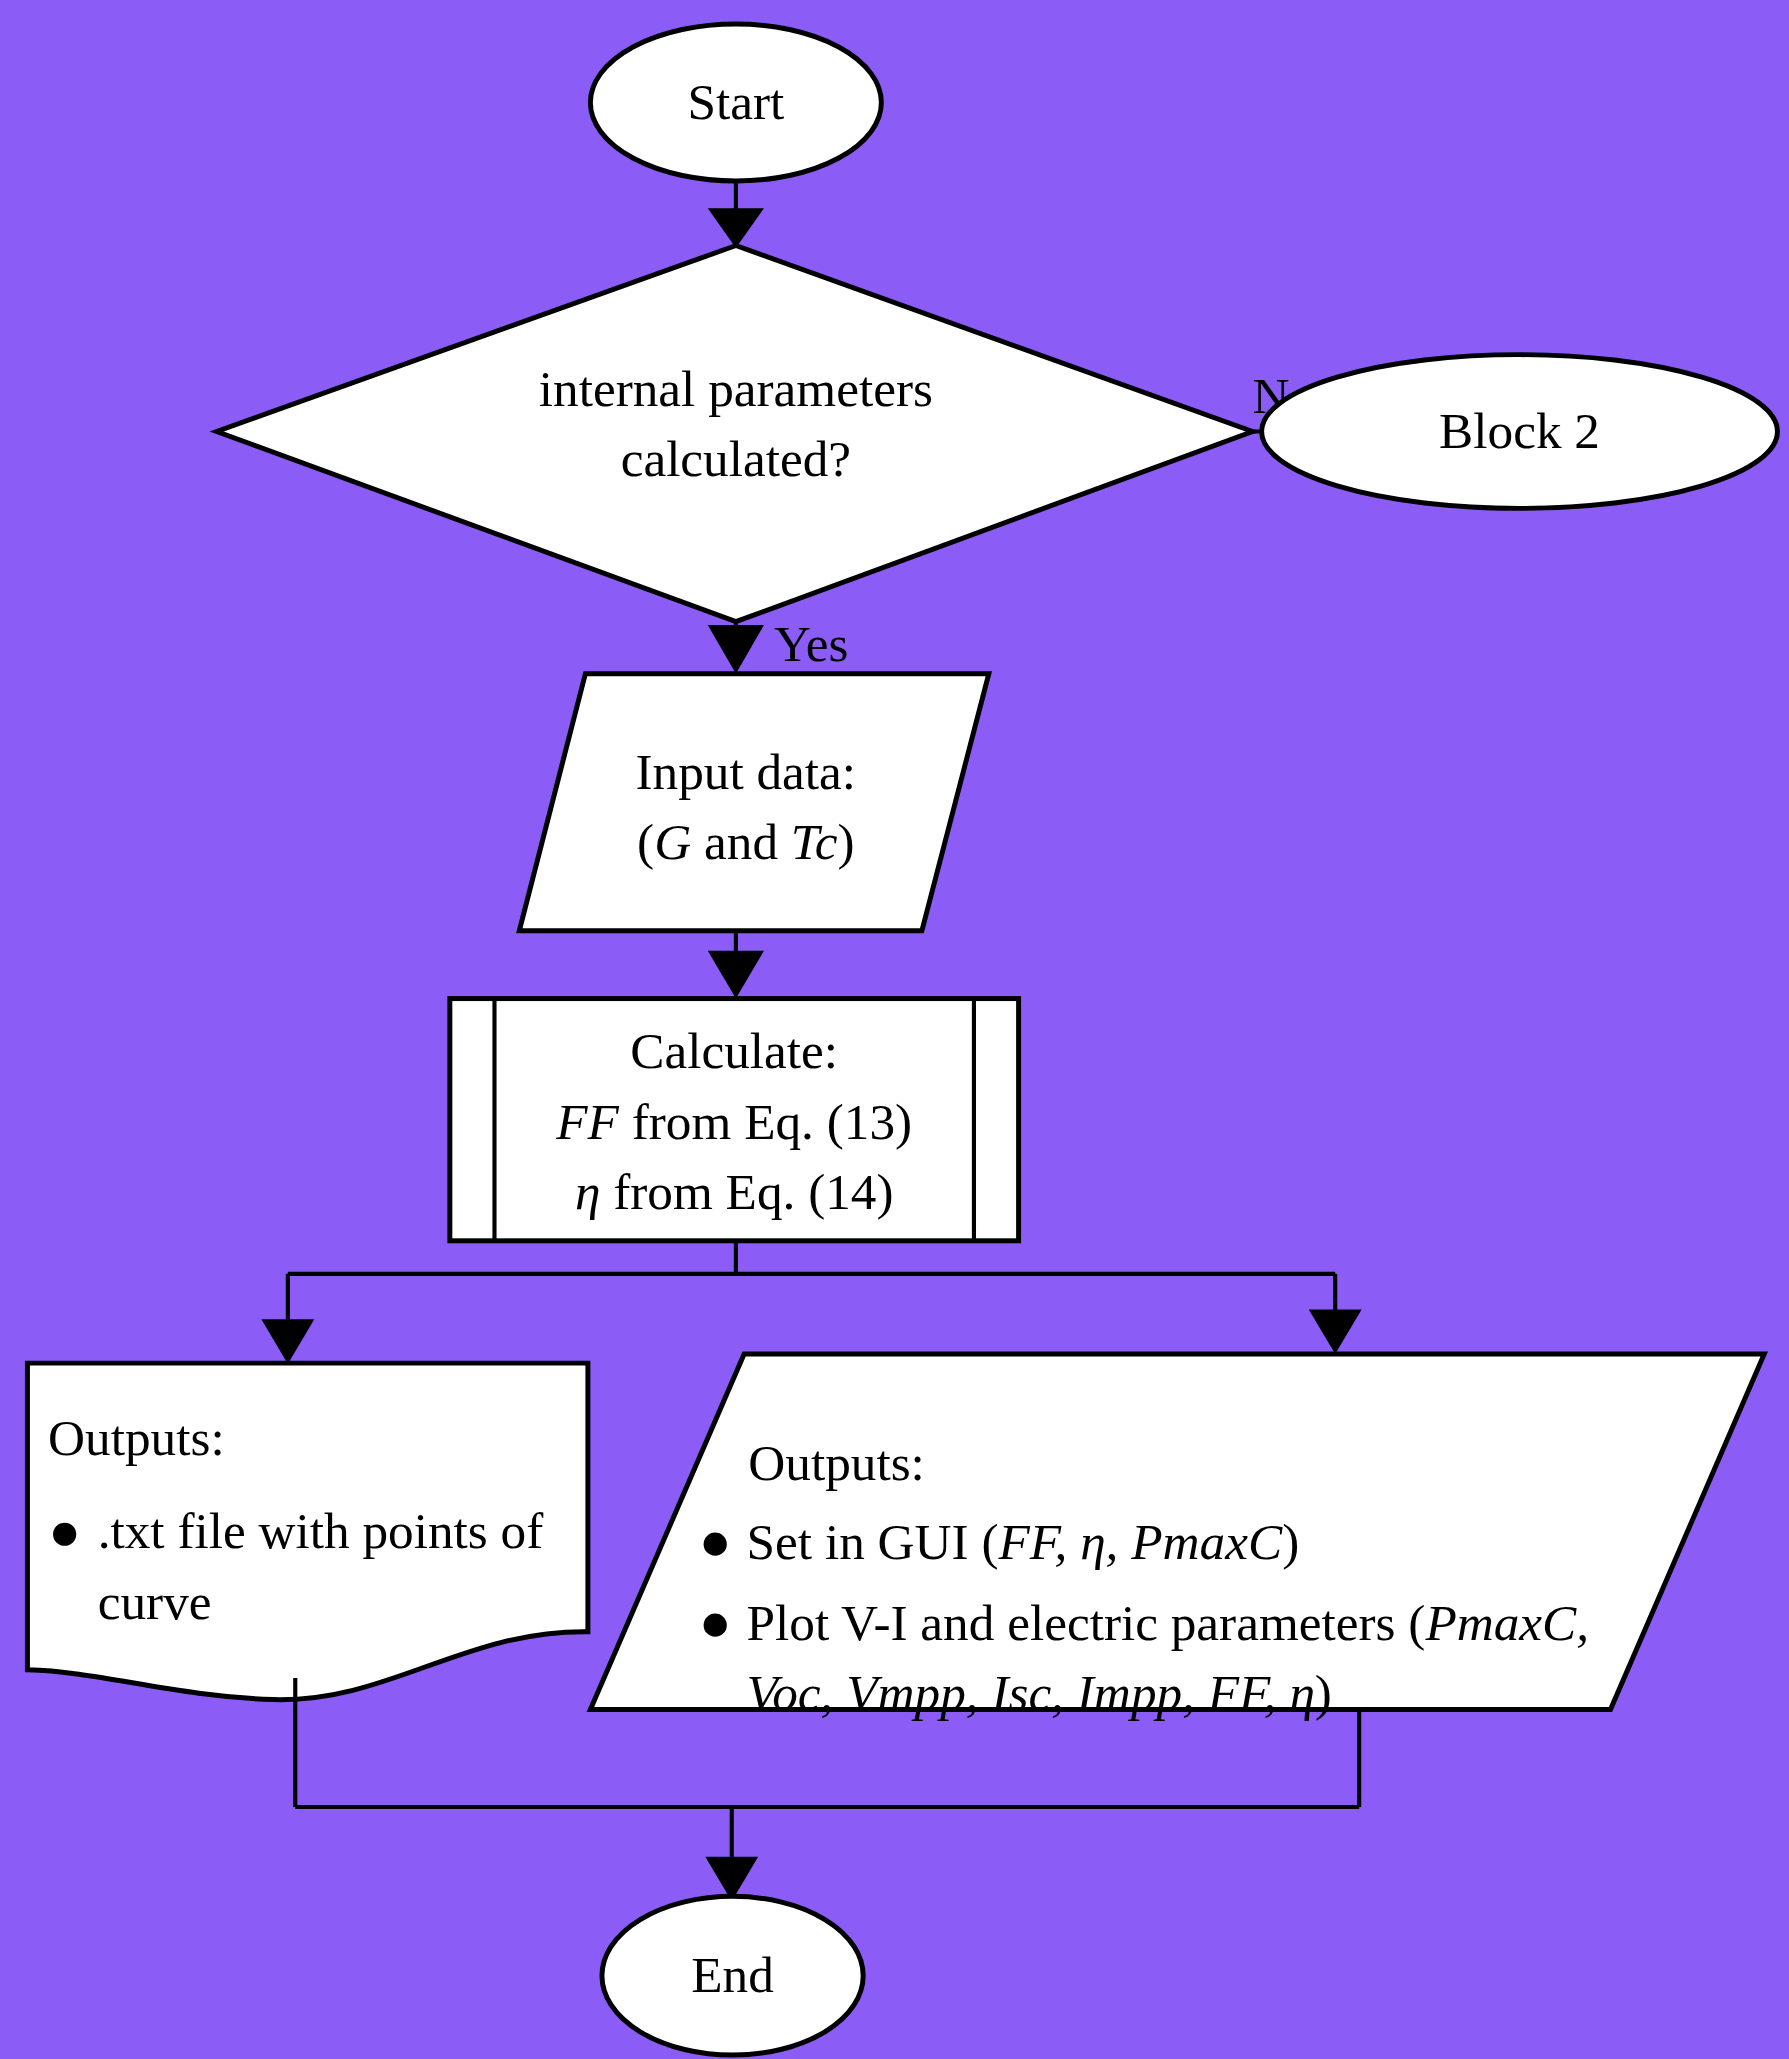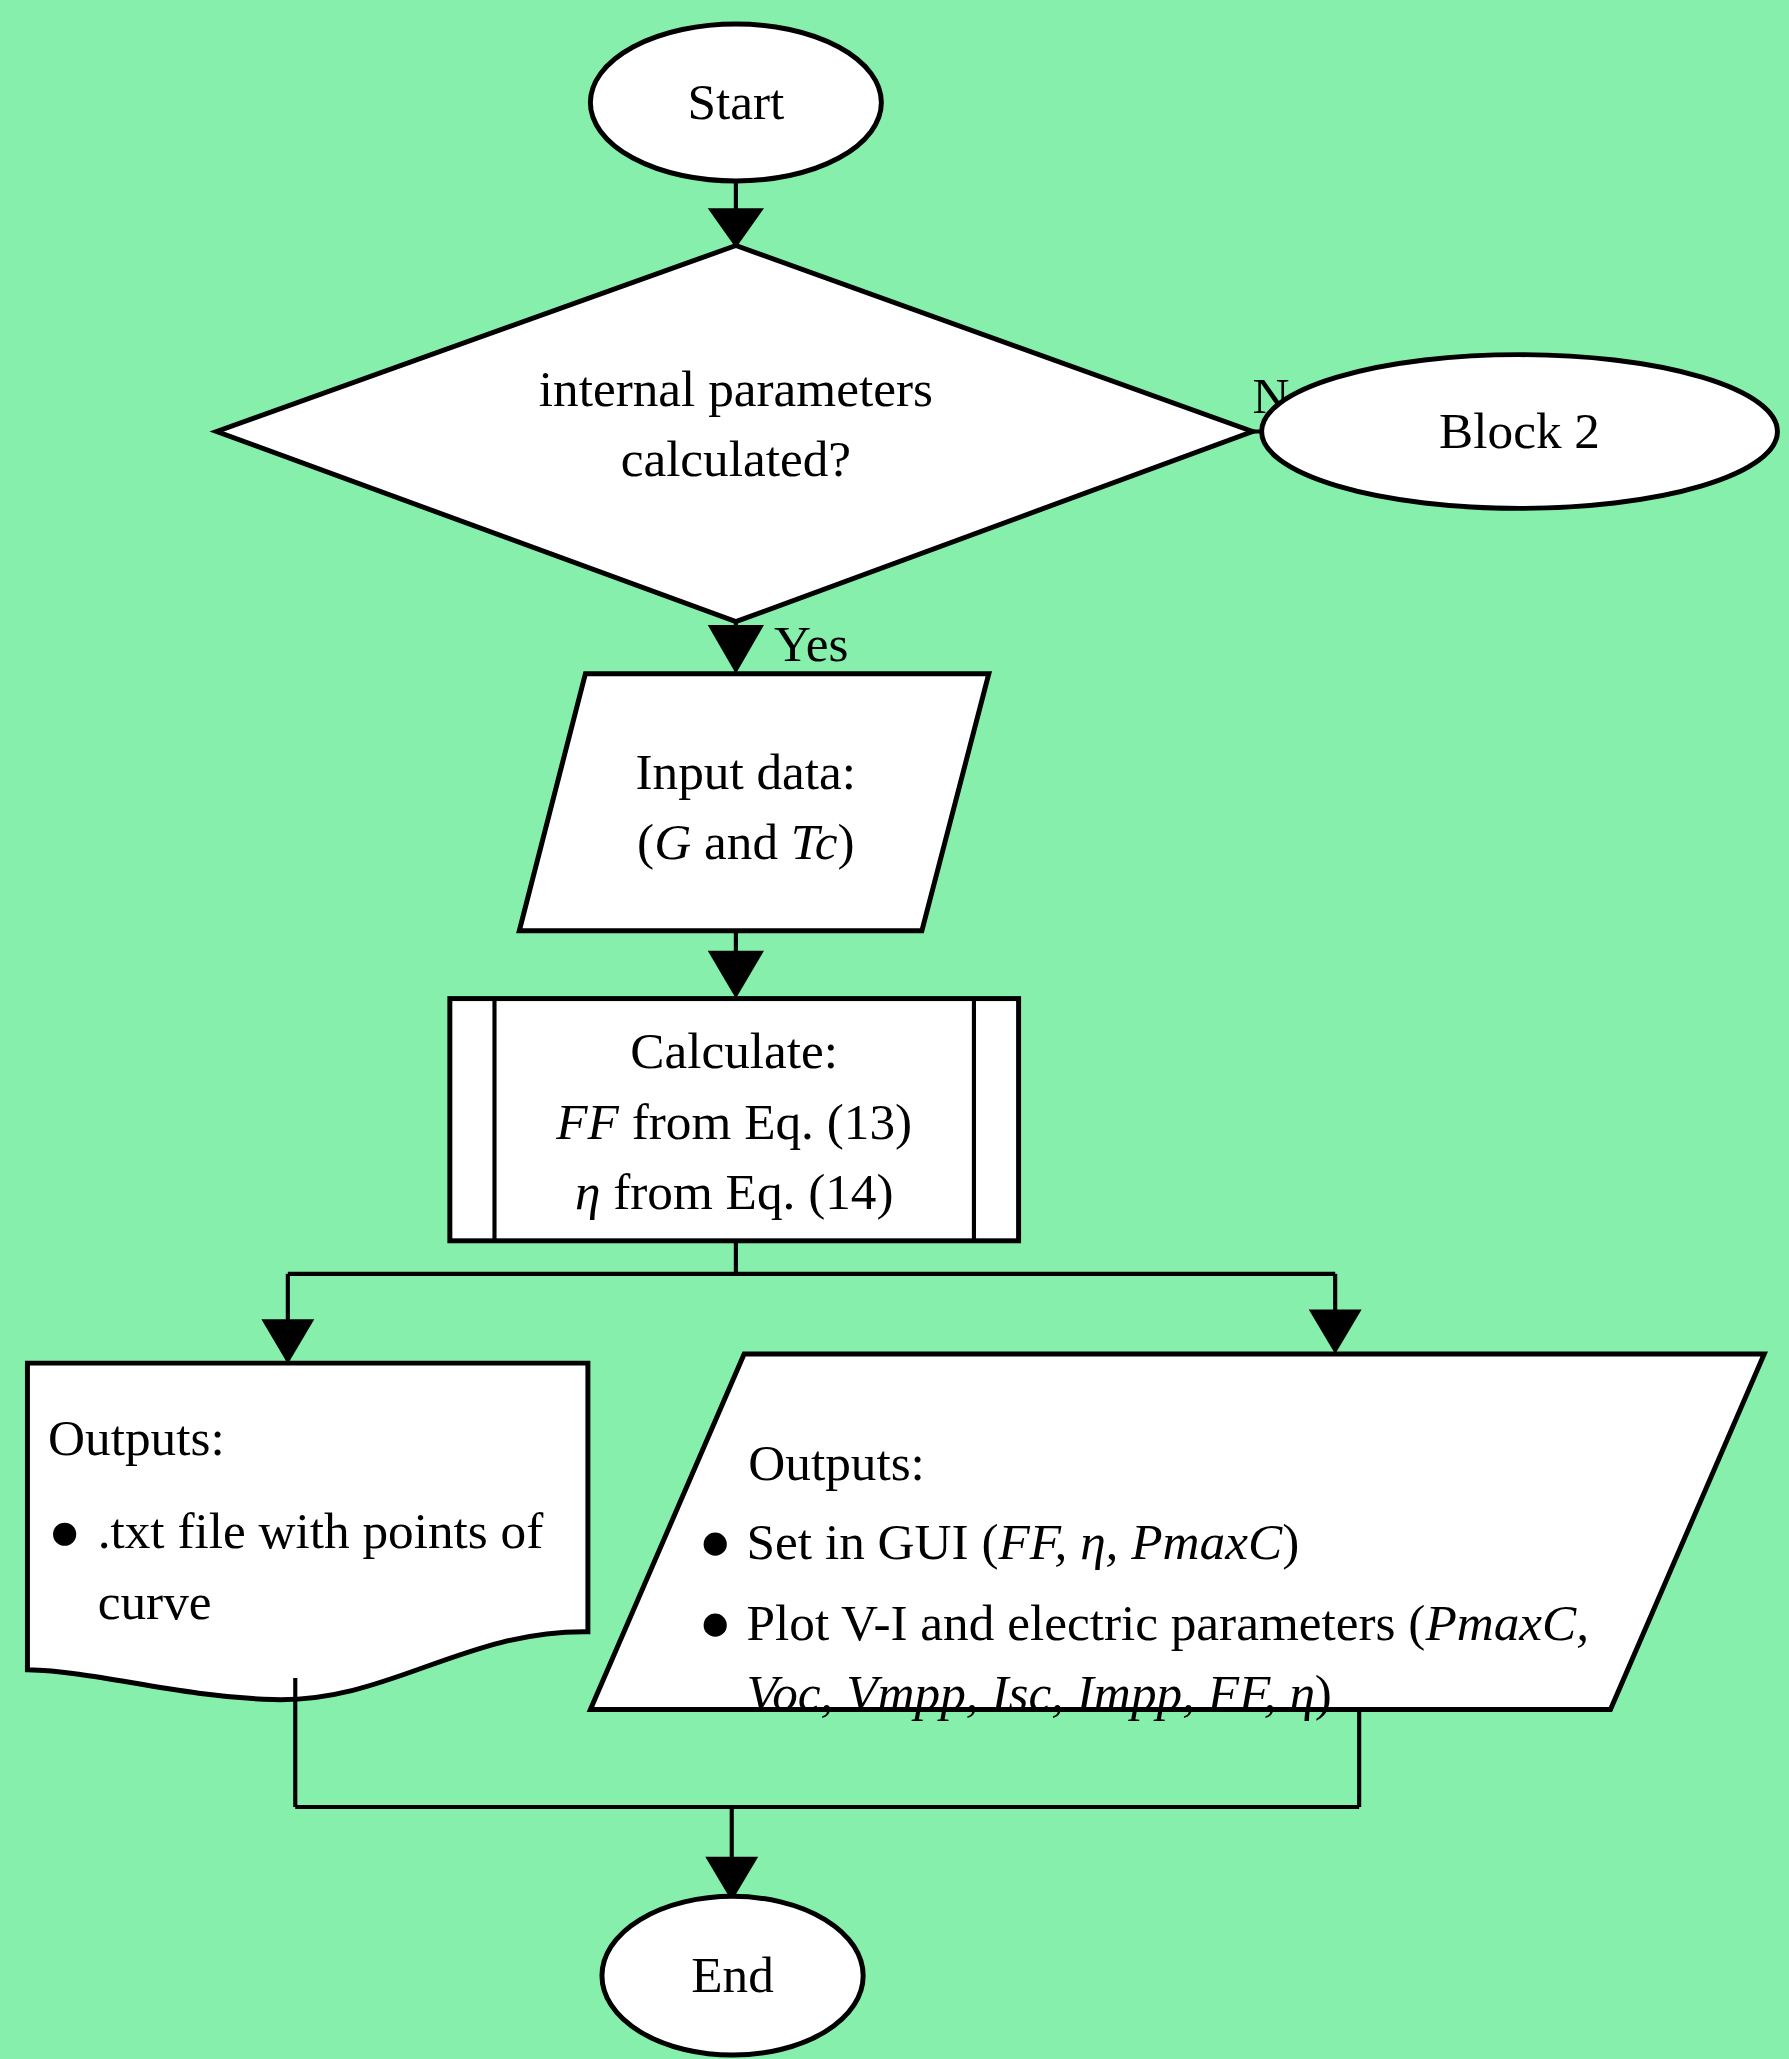--- a/index.html
+++ b/index.html
@@ -10,21 +10,21 @@
   body {
     width: 1790px;
     height: 2060px;
     font-family: "Liberation Serif", "DejaVu Serif", serif;
     overflow: hidden;
   }
   #flowchart-root {
     position: relative;
     width: 1790px;
     height: 2060px;
-    background: #86efac;
+    background: #8b5cf6;
   }
   svg.chart-canvas {
     position: absolute;
     top: 0;
     left: 0;
     width: 1790px;
     height: 2060px;
     display: block;
   }
   .shape-outline {

